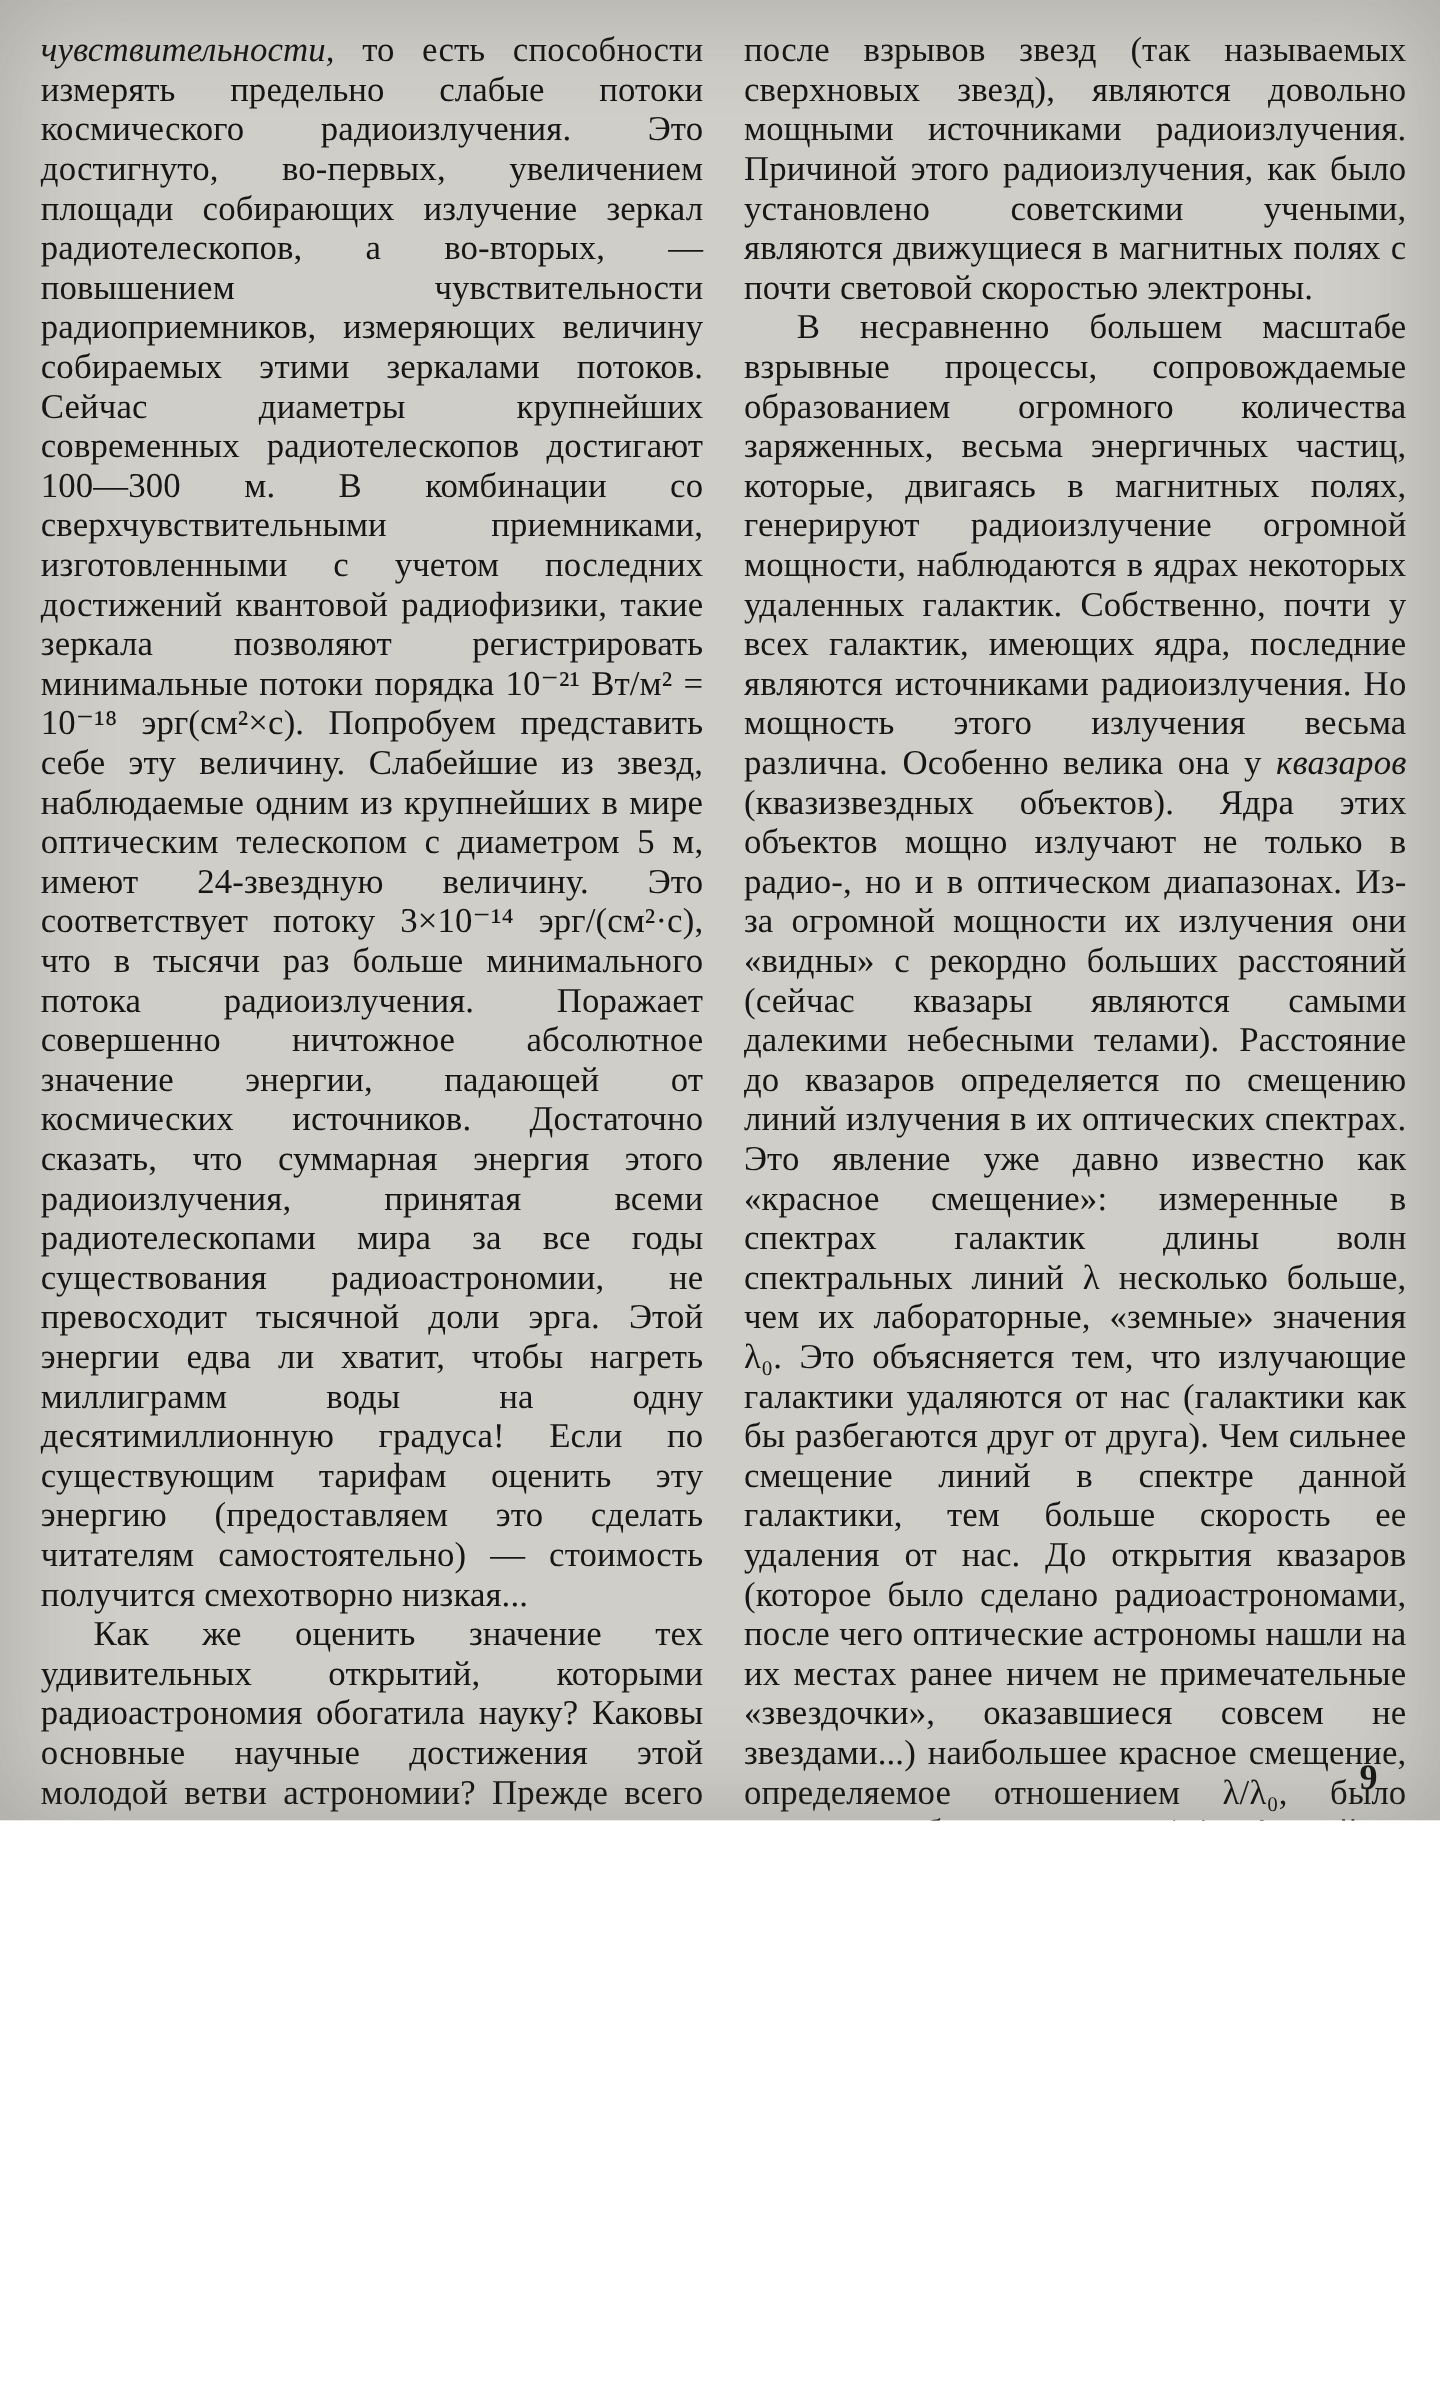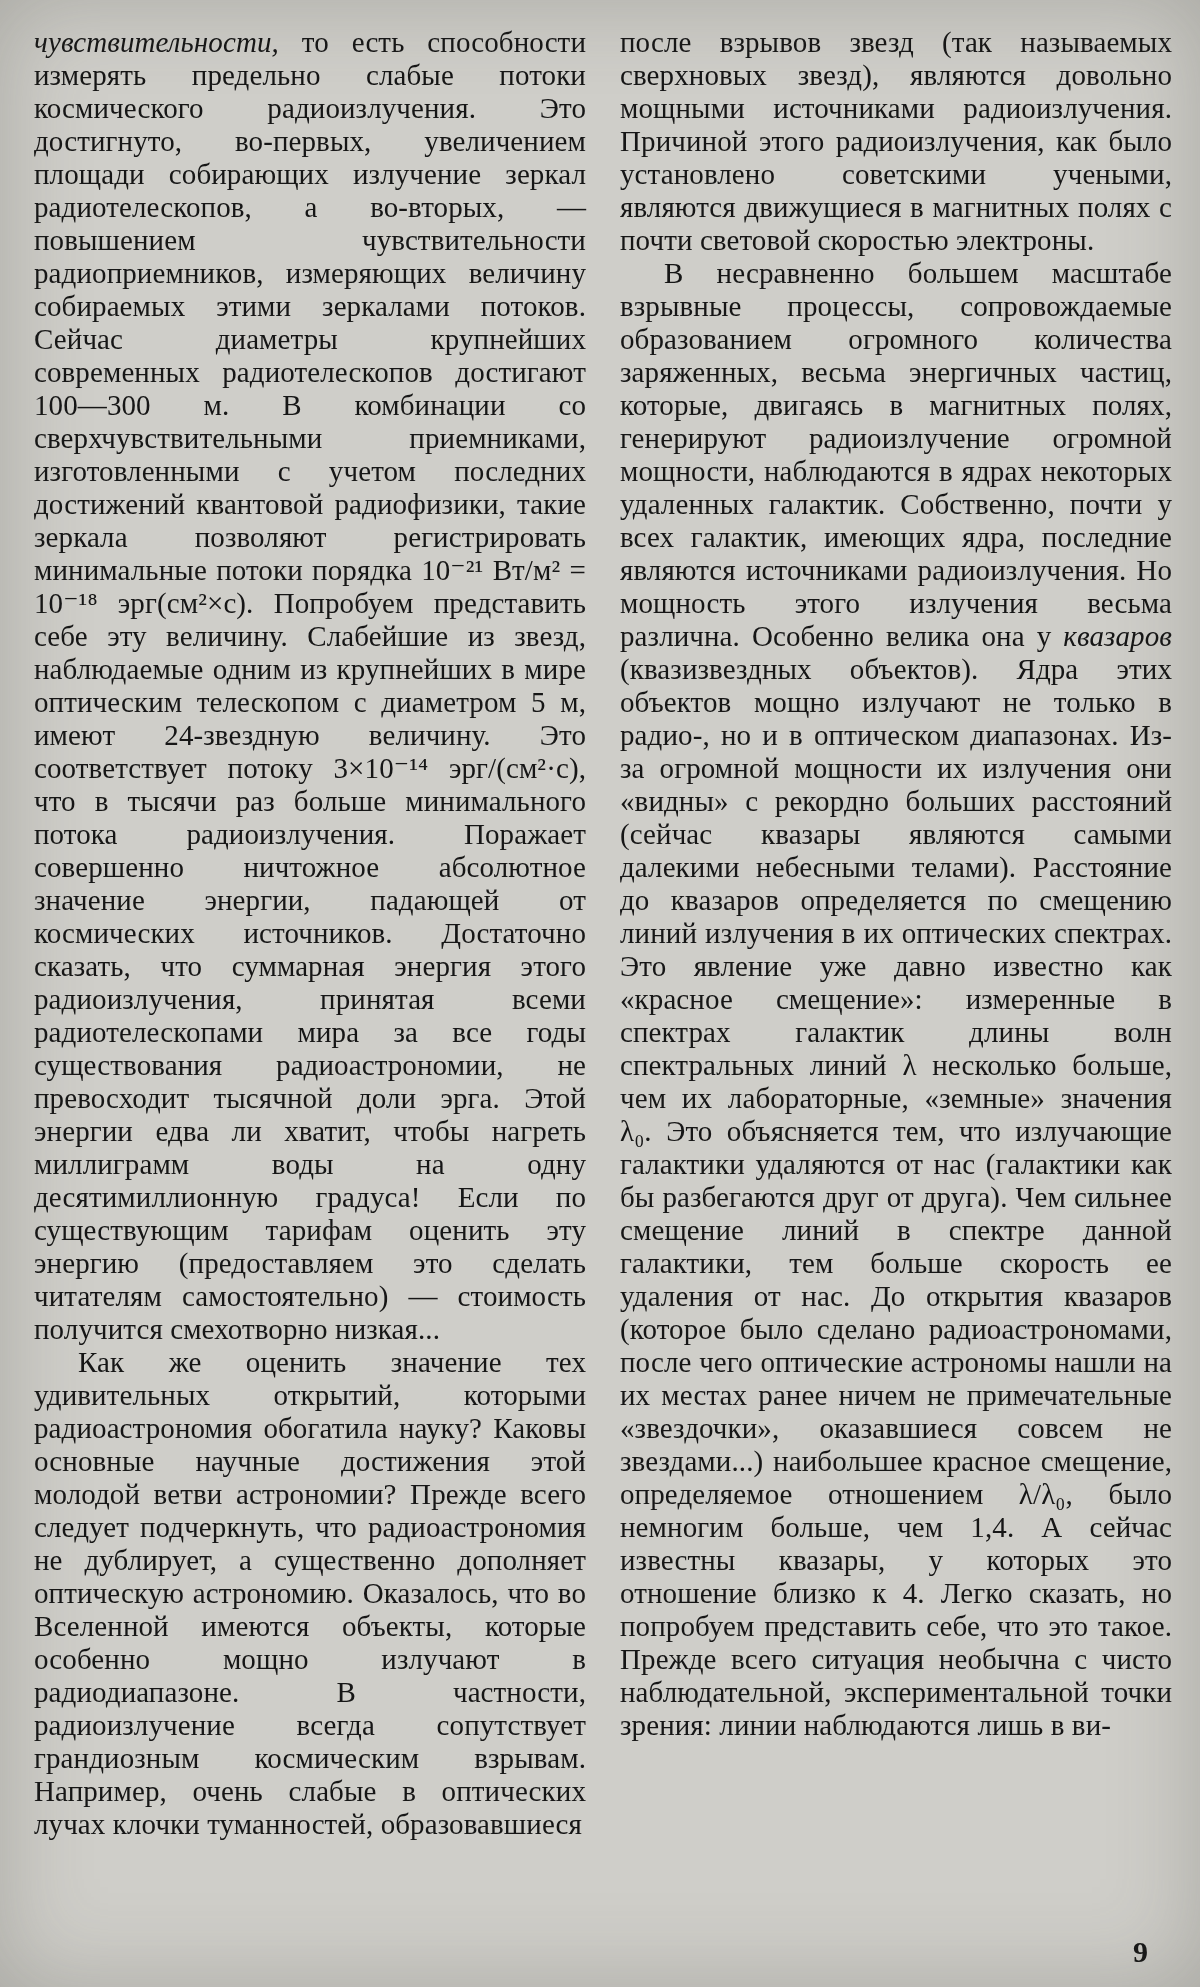--- a/index.html
+++ b/index.html
@@ -1,19 +1,19 @@
 <!DOCTYPE html>
 <html lang="ru"><head>
 <meta charset="utf-8">
 <style>
   html, body { margin: 0; padding: 0; }
   .page {
     position: relative;
     width: 1200px;
-    height: 1987px;
+    height: 1517px;
     box-sizing: border-box;
     padding: 26px 28px 0 34px;
     background: #cfcec9;
     font-family: "Liberation Serif", "DejaVu Serif", serif;
     color: #161616;
     overflow: hidden;
   }
   
   .page::after {
     content: "";

